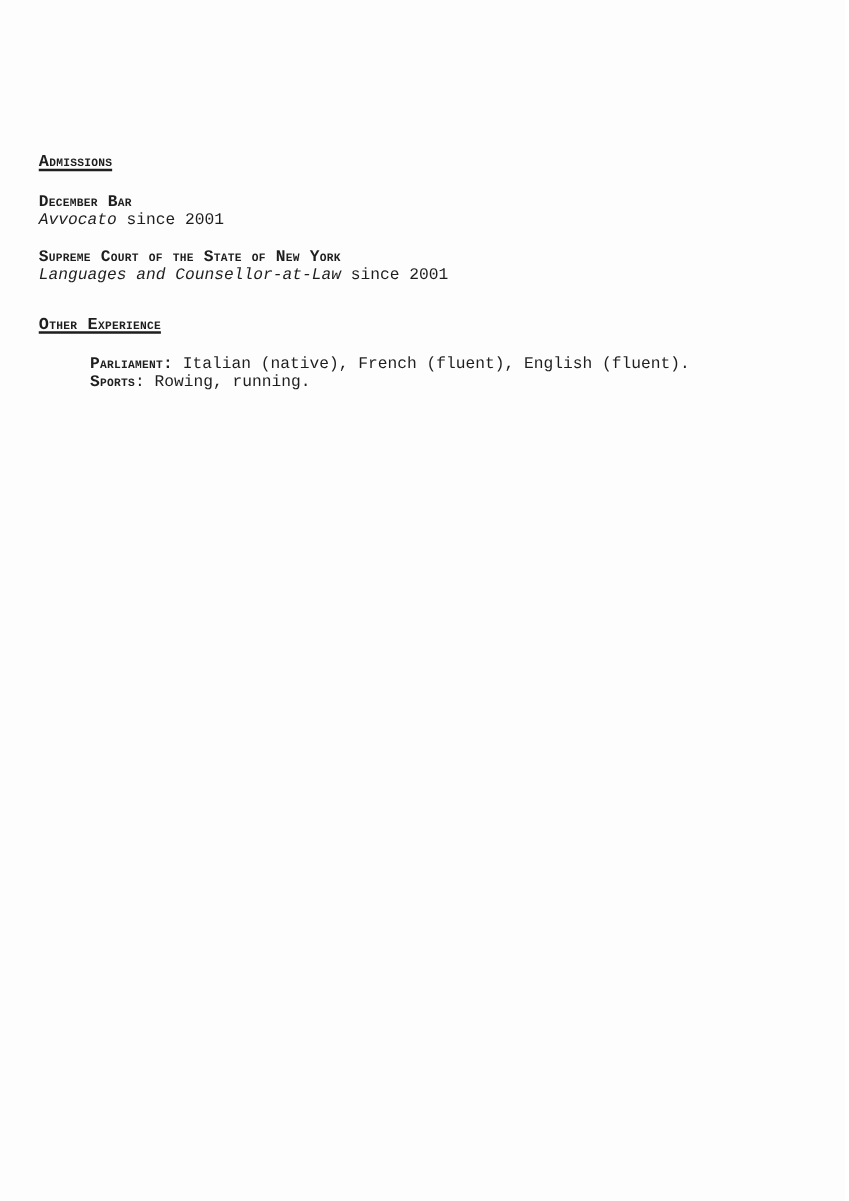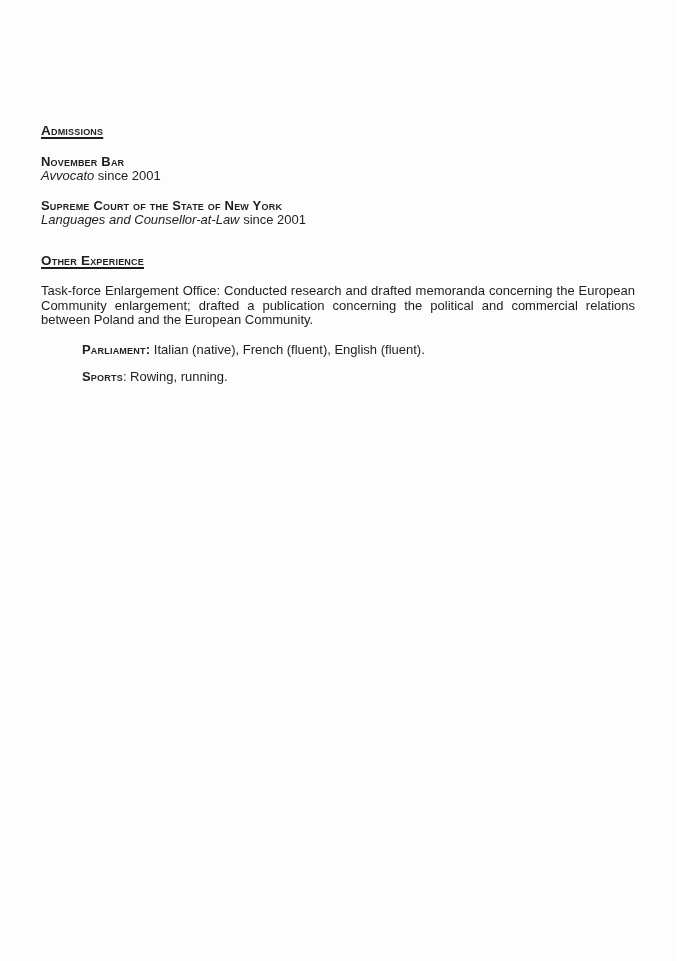--- a/index.html
+++ b/index.html
@@ -7,24 +7,24 @@
     padding: 0;
     background: #ffffff;
   }
   .page {
     position: relative;
     width: 676px;
     height: 961px;
     box-sizing: border-box;
     background: #fdfdfd;
     color: #1e1e1e;
-    font-family: Liberation Sans, sans-serif;
+    font-family: Liberation Mono, monospace;
     font-size: 13px;
     line-height: 14.5px;
-    padding: 124px 41px 0 41px;
+    padding: 124px 41px 0 31px;
     overflow: hidden;
   }
   .section-heading {
     font-size: 13.5px;
     font-weight: bold;
     font-variant: small-caps;
     letter-spacing: 0.2px;
     text-decoration: underline;
     text-decoration-thickness: 1.5px;
     text-underline-offset: 2px;
@@ -42,46 +42,45 @@
     letter-spacing: 0.2px;
   }
   .italic {
     font-style: italic;
   }
   .description {
     text-align: justify;
   }
   .section-other { margin-top: 26px; }
   .section-additional { margin-top: 9px; }
-  .info-item-sports { margin-top: 13px; }
+  .info-item-sports { margin-top: 0; }
 </style>
 </head>
 <body>
 
 <div class="page">
 
   <div>
     <div class="section-heading">Admissions</div>
 
     <div class="indented entry">
-      <div class="entry-title">November Bar</div>
+      <div class="entry-title">December Bar</div>
       <div><span class="italic">Avvocato</span><span> since 2001</span></div>
     </div>
 
     <div class="indented entry">
       <div class="entry-title">Supreme Court of the State of New York</div>
       <div><span class="italic">Languages and Counsellor-at-Law</span><span> since 2001</span></div>
     </div>
   </div>
 
   <div class="section-other">
     <div class="section-heading">Other Experience</div>
 
     <div class="indented entry">
-      <div class="description">Task-force Enlargement Office: Conducted research and drafted memoranda concerning the European Community enlargement; drafted a publication concerning the political and commercial relations between Poland and the European Community.</div>
     </div>
   </div>
 
   <div class="section-additional">
 
     <div class="indented"><span class="info-label">Parliament:</span><span> Italian (native), French (fluent), English (fluent).</span></div>
 
     <div class="indented info-item-sports"><span class="info-label">Sports</span><span>: Rowing, running.</span></div>
   </div>
 

